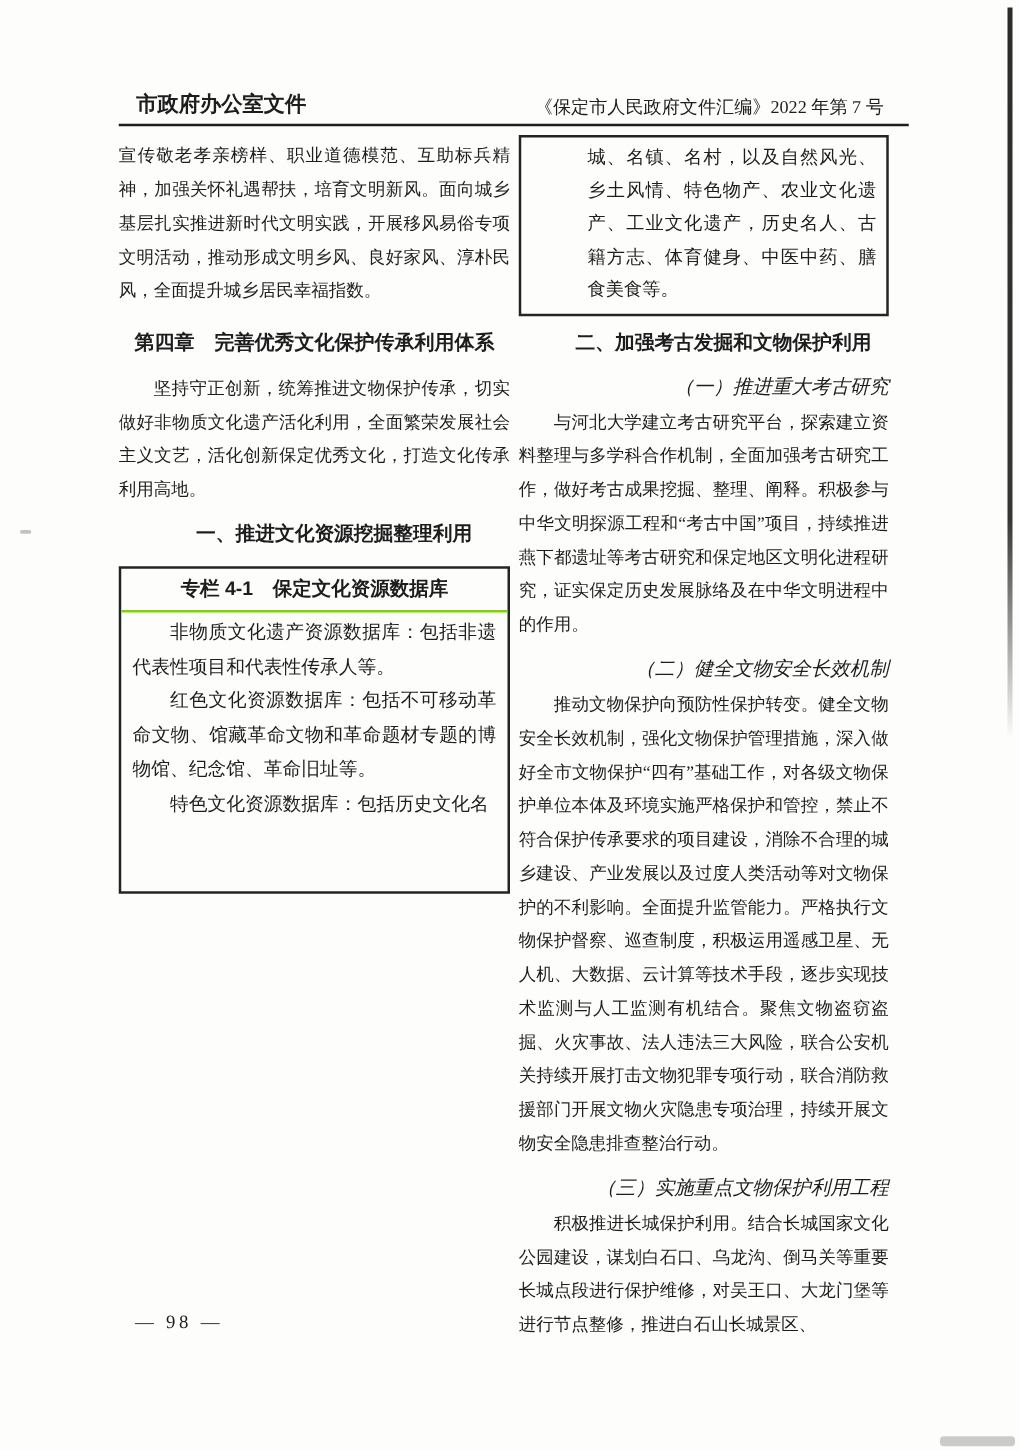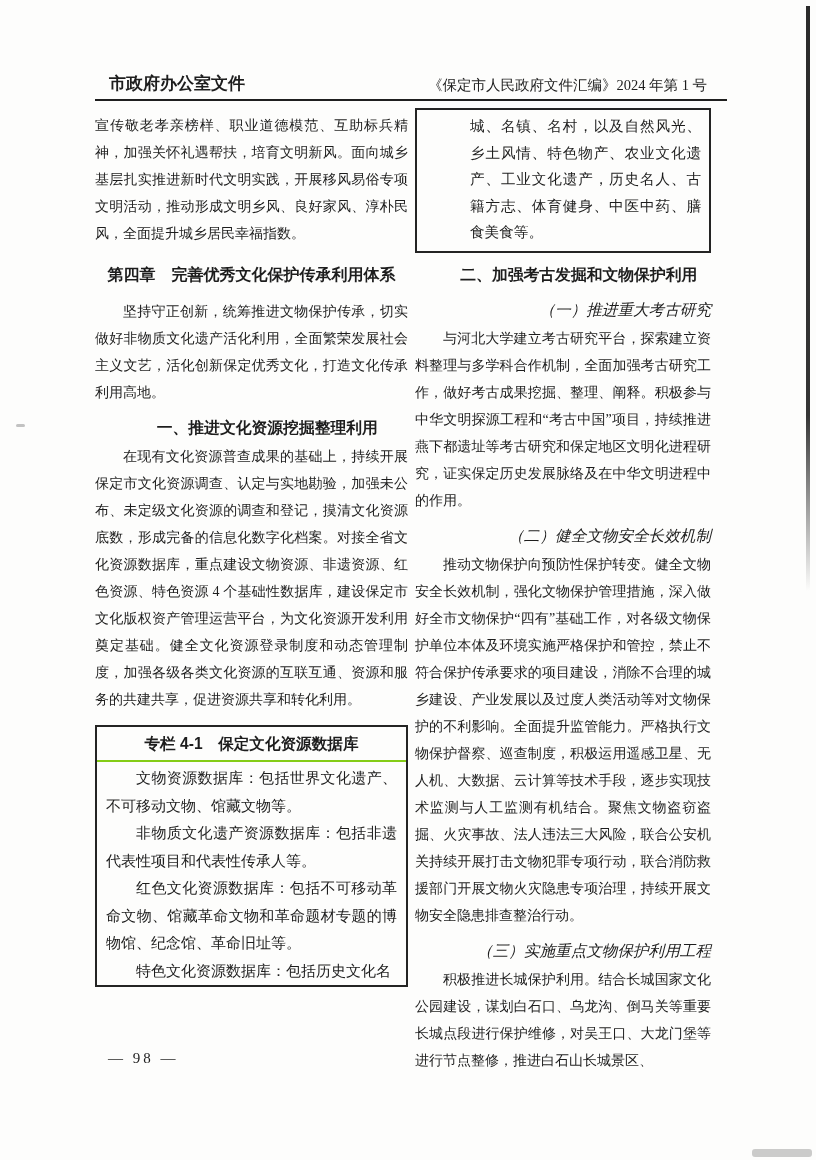--- a/index.html
+++ b/index.html
@@ -72,38 +72,36 @@
     position:absolute; left:16px; top:424px; width:9px; height:3px;
     background:#c2c2c2; border-radius:2px;
   }
 </style>
 </head>
 <body>
 
 <div class="page">
 
   <div class="header-left">市政府办公室文件</div>
-  <div class="header-right">《保定市人民政府文件汇编》2024 年第 1 号</div>
+  <div class="header-right">《保定市人民政府文件汇编》2022 年第 7 号</div>
   <div class="header-rule"></div>
 
   <div class="col-left">
     <p class="body-text">宣传敬老孝亲榜样、职业道德模范、互助标兵精神，加强关怀礼遇帮扶，培育文明新风。面向城乡基层扎实推进新时代文明实践，开展移风易俗专项文明活动，推动形成文明乡风、良好家风、淳朴民风，全面提升城乡居民幸福指数。</p>
 
     <p class="chapter-heading">第四章　完善优秀文化保护传承利用体系</p>
 
     <p class="body-text indent">坚持守正创新，统筹推进文物保护传承，切实做好非物质文化遗产活化利用，全面繁荣发展社会主义文艺，活化创新保定优秀文化，打造文化传承利用高地。</p>
 
     <p class="section-heading">一、推进文化资源挖掘整理利用</p>
 
-    <p class="body-text indent">在现有文化资源普查成果的基础上，持续开展保定市文化资源调查、认定与实地勘验，加强未公布、未定级文化资源的调查和登记，摸清文化资源底数，形成完备的信息化数字化档案。对接全省文化资源数据库，重点建设文物资源、非遗资源、红色资源、特色资源 4 个基础性数据库，建设保定市文化版权资产管理运营平台，为文化资源开发利用奠定基础。健全文化资源登录制度和动态管理制度，加强各级各类文化资源的互联互通、资源和服务的共建共享，促进资源共享和转化利用。</p>
 
     <div class="info-box">
       <div class="info-box-title">专栏 4-1　保定文化资源数据库</div>
       <div class="info-box-body">
-        <p>文物资源数据库：包括世界文化遗产、不可移动文物、馆藏文物等。</p>
         <p>非物质文化遗产资源数据库：包括非遗代表性项目和代表性传承人等。</p>
         <p>红色文化资源数据库：包括不可移动革命文物、馆藏革命文物和革命题材专题的博物馆、纪念馆、革命旧址等。</p>
         <p>特色文化资源数据库：包括历史文化名</p>
       </div>
     </div>
   </div>
 
   <div class="col-right">
     <div class="cont-box">
       <p>城、名镇、名村，以及自然风光、乡土风情、特色物产、农业文化遗产、工业文化遗产，历史名人、古籍方志、体育健身、中医中药、膳食美食等。</p>

